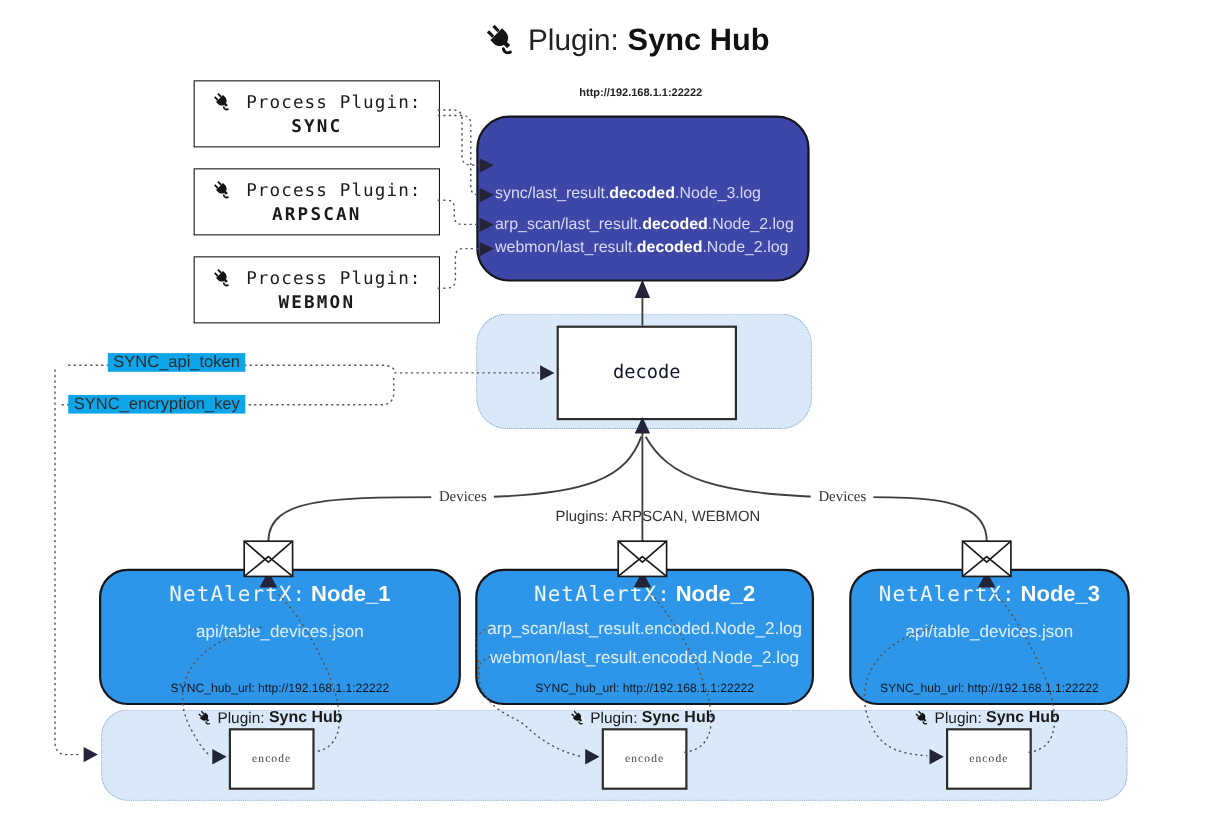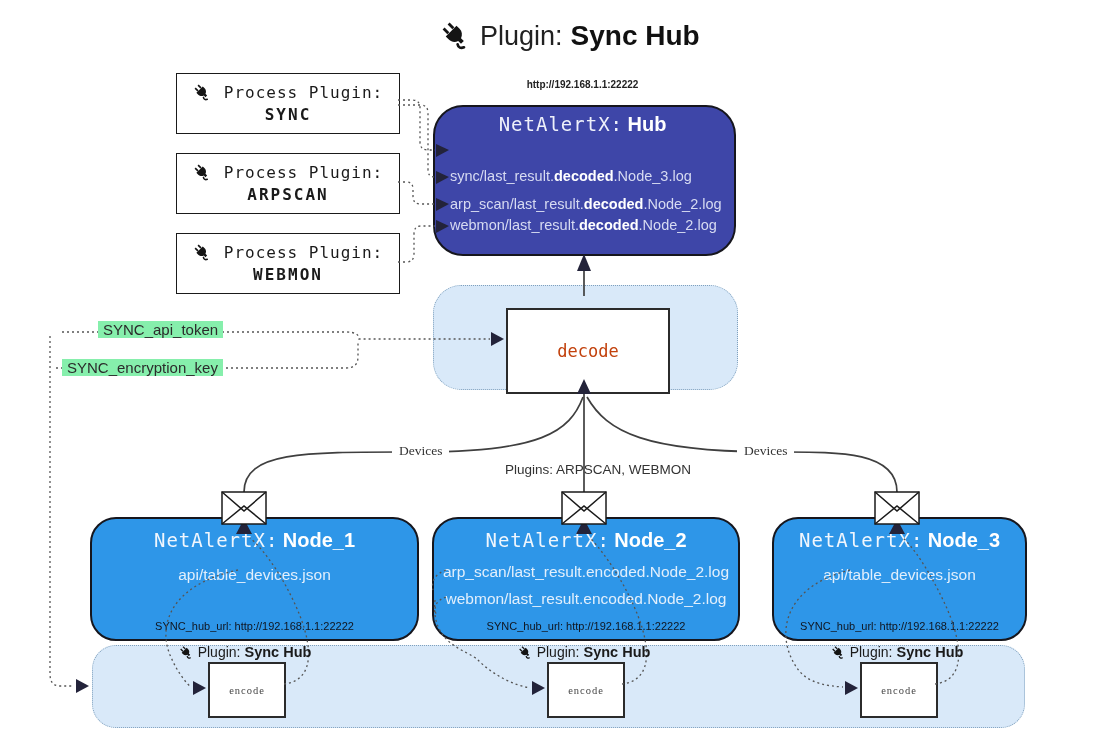--- a/index.html
+++ b/index.html
@@ -31,23 +31,23 @@
   #hub-title{left:433px;top:113px;width:299px;text-align:center;color:#fff;z-index:2;}
   #hub-title .mono{font-size:19px;color:#eef0fa;letter-spacing:1px;}
   #hub-title b{font-size:20px;}
   .hub-file{left:450px;width:280px;font-size:14.5px;color:#d7dbf2;z-index:2;white-space:nowrap;}
   .hub-file b{color:#fff;}
 
   
   .band{background:#d9e9f9;border:1.6px dotted #7fa0bd;z-index:1;}
   #decode-band{left:433px;top:285px;width:303px;height:103px;border-radius:28px;}
   #decode-box{left:506px;top:296px;width:160px;height:82px;background:#fff;border:2px solid #2b2b2b;z-index:2;
-              display:flex;align-items:center;justify-content:center;font-size:17px;color:#c2410c;margin-top:12px;}
-  
-  .setting{background:#86efac;padding:0 5px;font-size:15px;color:#2b2b2b;z-index:6;white-space:nowrap;}
+              display:flex;align-items:center;justify-content:center;font-size:17px;color:#0f172a;}
+  
+  .setting{background:#0ea5e9;padding:0 5px;font-size:15px;color:#2b2b2b;z-index:6;white-space:nowrap;}
   #api-token{left:98px;top:321px;}
   #enc-key{left:62px;top:359px;}
 
   
   .edge-label{font-size:13.5px;color:#333;z-index:6;white-space:nowrap;}
   .edge-label.bg{background:#fff;padding:0 7px;font-family:Liberation Serif, serif;}
   #lbl-dev-left{left:392px;top:443px;}
   #lbl-dev-right{left:737px;top:443px;}
   #lbl-plugins{left:505px;top:462px;z-index:6;}
 
@@ -130,24 +130,20 @@
             <path d="M13.2 18.2c.4 2.6 2.5 3.3 4.8 2.3" fill="none" stroke="currentColor" stroke-width="2" stroke-linecap="round"></path>
           </svg>
         </span>
       <span>Process Plugin:</span>
       </div>
     <div class="l2">WEBMON</div>
   </div>
 
   <div id="hub-url" class="abs">http://192.168.1.1:22222</div>
   <div id="hub" class="abs"></div>
-  <div id="hub-title" class="abs">
-    <span class="mono">NetAlertX:</span>
-    <b>Hub</b>
-  </div>
   <div class="abs hub-file" style="top:168px">
     <span>sync/last_result.</span><b>decoded</b><span>.Node_3.log</span></div>
   <div class="abs hub-file" style="top:196px">
     <span>arp_scan/last_result.</span><b>decoded</b><span>.Node_2.log</span></div>
   <div class="abs hub-file" style="top:217px">
     <span>webmon/last_result.</span><b>decoded</b><span>.Node_2.log</span></div>
 
   <div id="decode-band" class="abs band"></div>
   <div id="decode-box" class="abs mono">
     <span>decode</span>

